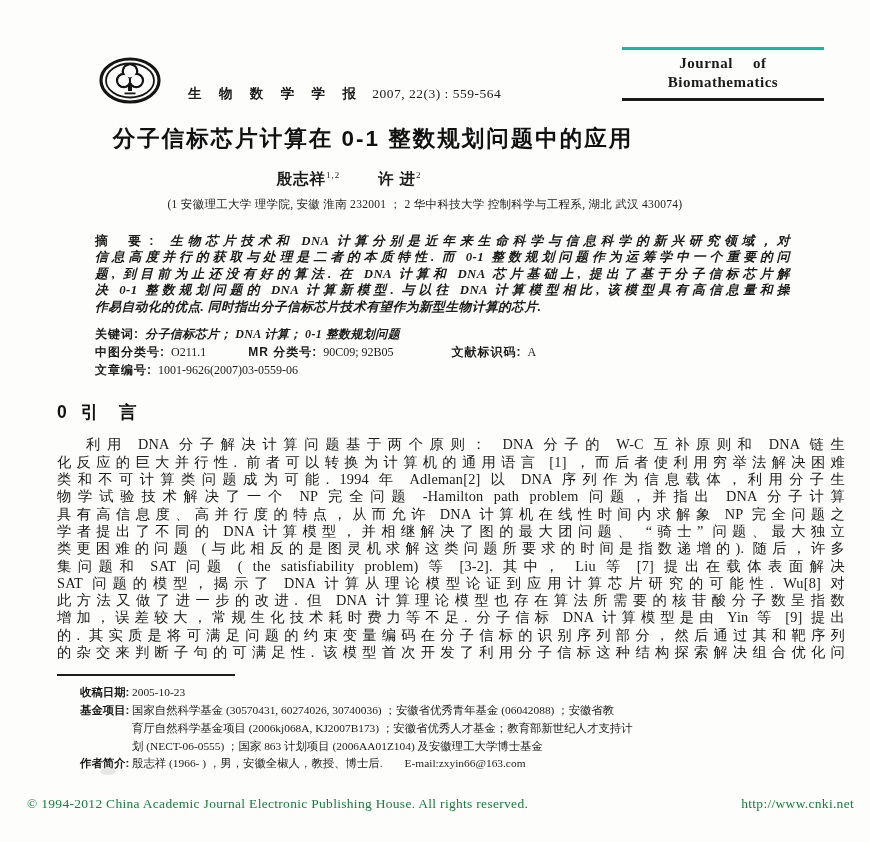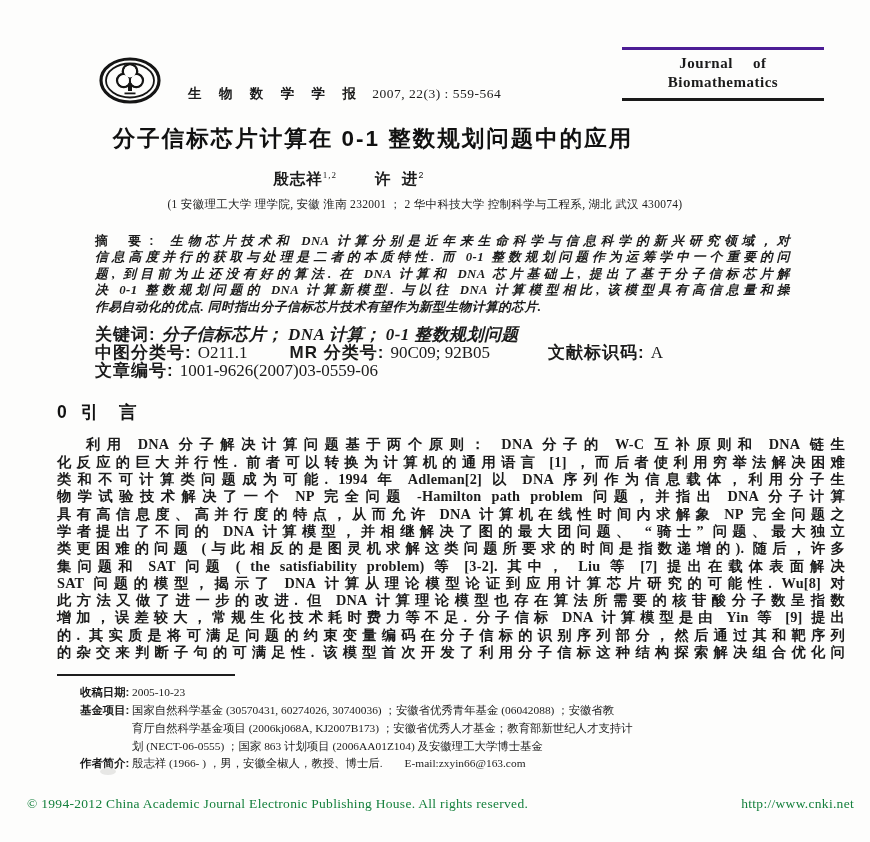--- a/index.html
+++ b/index.html
@@ -12,61 +12,61 @@
   }
   
   .logo { position:absolute; left:99px; top:57px; width:62px; height:47px; }
   .header-center {
     position:absolute; left:188px; top:85px; font-size:13.5px; white-space:nowrap;
   }
   .jcn { letter-spacing:7px; font-weight:600; }
   .jissue { margin-left:6px; letter-spacing:0.5px; }
   .journal-box {
     position:absolute; left:622px; top:47px; width:202px;
-    border-top:3px solid #4c1d95; border-bottom:3px solid #1a1a1a;
+    border-top:3px solid #14b8a6; border-bottom:3px solid #1a1a1a;
     padding:4px 0 6px; text-align:center;
     font-weight:700; font-size:15px; letter-spacing:0.5px; line-height:19px;
   }
   .journal-box .l1 { word-spacing:16px; }
   
   .title {
     margin-top:123px; text-align:center; transform:translateX(-62px);
     font-family:"Liberation Sans", sans-serif; font-weight:700;
     font-size:22.5px; letter-spacing:2px; color:#111;
   }
   .authors {
     margin-top:15px; text-align:center; transform:translateX(-86px);
     font-size:15.5px; font-weight:600; letter-spacing:1px;
   }
-  .authors .author + .author { margin-left:38px;font-family:Liberation Mono, monospace; }
+  .authors .author + .author { margin-left:38px; }
   .authors sup { font-size:9px; font-weight:400; }
   .affil { margin-top:7px; text-align:center; font-size:11.5px; transform:translateX(-10px); letter-spacing:0.3px; }
   
   .abstract { margin:21px 80px 11px 95px; font-size:12.8px; line-height:16.4px;
     font-weight:600; font-style:italic; letter-spacing:0.4px; }
   .abs-label { font-style:normal; font-family:"Liberation Sans", sans-serif;
     font-weight:700; letter-spacing:4px; margin-right:8px; }
   .abs-line { text-align:justify; text-align-last:justify; }
   .abs-line.last { text-align-last:left; }
   
-  .meta { margin:3px 80px 0 95px; font-size:17px; line-height:17.8px; }
+  .meta { margin:3px 80px 0 95px; font-size:12px; line-height:17.8px; }
   .m-label { font-family:"Liberation Sans", sans-serif; font-weight:700; letter-spacing:1px; }
   .kw-value { font-style:italic; font-weight:600; margin-left:6px; letter-spacing:0.4px; }
   .m-gap1 { margin-left:42px; }
   .m-gap2 { margin-left:58px; }
   .m-value { margin-left:6px; }
   
   .section-head {
     margin:21px 0 0 57px; font-family:"Liberation Sans", sans-serif;
     font-weight:700; font-size:17.5px; color:#111;
   }
   .section-head .num { margin-right:14px; }
   .section-head .ttl { letter-spacing:8px; }
   .body-par { margin:12px 25px 0 57px; font-size:14.3px; line-height:17.3px; letter-spacing:0.2px; }
-  .body-line { text-align:justify; text-align-last:justify;font-weight:bold; }
+  .body-line { text-align:justify; text-align-last:justify; }
   .body-line.first { text-indent:29px; }
   
   .fn-sep { margin:13px 0 0 57px; width:178px; border-top:2px solid #1d1d1d; }
   .footnotes { margin:8px 38px 0 80px; font-size:11.4px; line-height:17.8px; }
   .fn-row { display:flex; align-items:flex-start; }
   .fn-label { font-family:"Liberation Sans", sans-serif; font-weight:700; flex:0 0 52px; white-space:nowrap; }
   .fn-content { flex:1; }
   .bio-email { margin-left:22px; }
   .smudge { position:absolute; left:100px; top:768px; width:16px; height:7px;
     background:#e7e7e5; border-radius:50%; }

